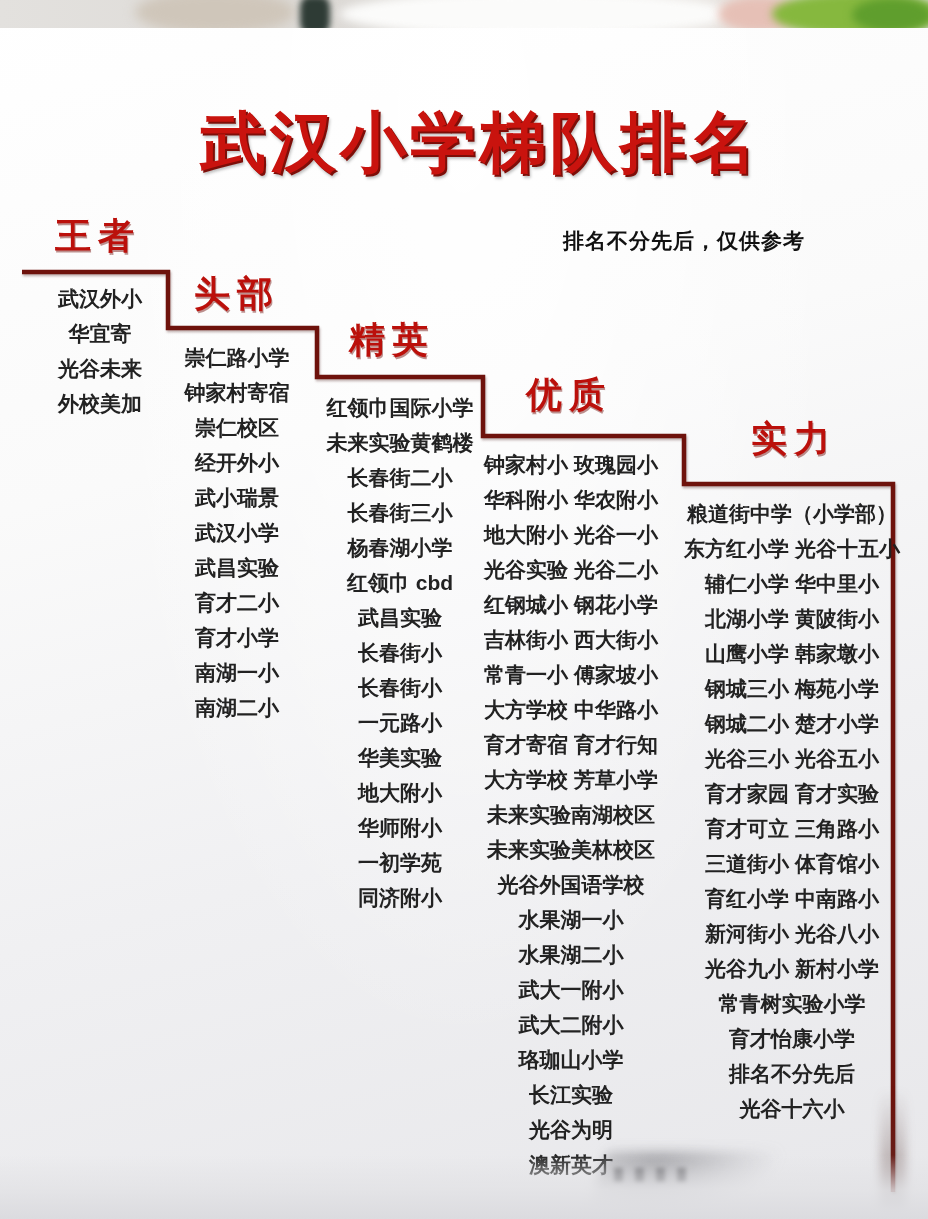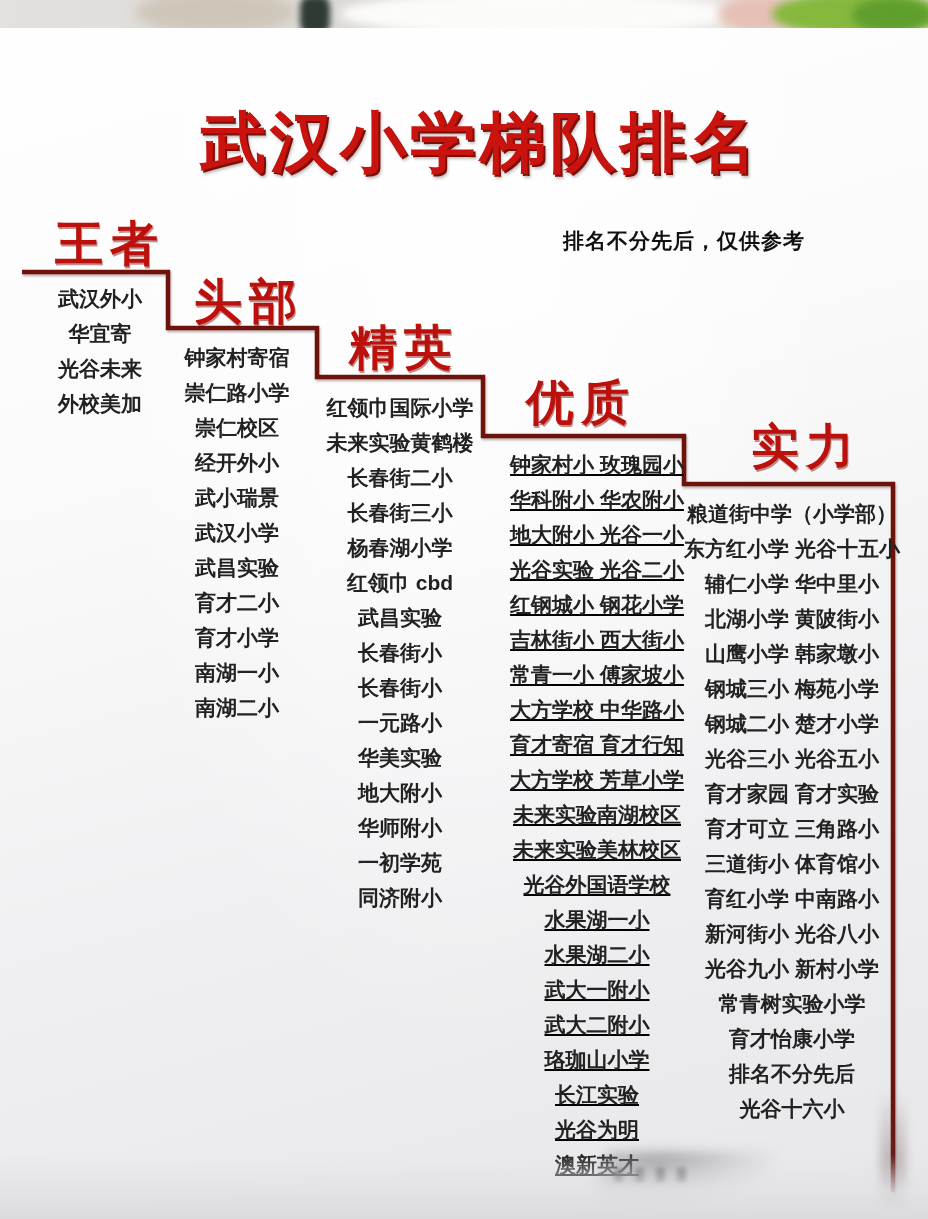--- a/index.html
+++ b/index.html
@@ -30,35 +30,35 @@
     margin-left:16px;
   }
   .ranking-note{
     position:absolute;left:563px;top:227px;font-size:21px;font-weight:bold;color:#111;
     letter-spacing:1px;white-space:nowrap;
   }
 
   .stairs{position:absolute;left:0;top:0;pointer-events:none;}
 
   .tier-label{
-    position:absolute;font-size:48px;font-weight:900;letter-spacing:7px;color:#bb100b;
+    position:absolute;font-size:36px;font-weight:900;letter-spacing:7px;color:#bb100b;
     text-shadow:1px 2px 0 rgba(110,10,6,.45);white-space:nowrap;
   }
   .tl0{left:55px;top:212px;}
   .tl1{left:194px;top:270px;}
   .tl2{left:349px;top:316px;}
   .tl3{left:526px;top:371px;}
   .tl4{left:751px;top:415px;}
 
   .school-list{position:absolute;text-align:center;}
   .school{height:35px;line-height:35px;font-size:21px;font-weight:700;color:#222;white-space:nowrap;}
   .sl0{left:15px;top:281px;width:170px;}
   .sl1{left:137px;top:340px;width:200px;}
   .sl2{left:283px;top:390px;width:234px;}
-  .sl3{left:466px;top:447px;width:262px;text-decoration:underline;}
+  .sl3{left:440px;top:447px;width:262px;}
   .sl4{left:660px;top:496px;width:264px;}
 
   
   .bottom-fade{position:absolute;left:0;bottom:0;width:928px;height:64px;
     background:linear-gradient(180deg,rgba(232,232,235,0) 0%,rgba(226,226,229,.8) 55%,rgba(219,219,223,1) 100%);}
   .smudge{position:absolute;left:596px;top:1152px;width:175px;height:67px;
     background:radial-gradient(ellipse at 30% 15%,rgba(100,100,106,.55),rgba(140,140,146,.25) 45%,transparent 72%);
     filter:blur(6px);transform:skewX(-16deg);}
   .ghost-row{position:absolute;left:614px;top:1168px;width:110px;height:14px;display:flex;gap:12px;}
   .ghost-row span{display:block;width:9px;height:14px;background:#3c3c40;filter:blur(2px);opacity:.55;}
@@ -95,22 +95,22 @@
 
   <div class="school-list sl0">
 
   <div class="school">武汉外小</div>
       <div class="school">华宜寄</div>
       <div class="school">光谷未来</div>
       <div class="school">外校美加</div>
     </div>
   <div class="school-list sl1">
 
-  <div class="school">钟家村寄宿</div>
-      <div class="school">崇仁路小学</div>
+  <div class="school">崇仁路小学</div>
+      <div class="school">钟家村寄宿</div>
       <div class="school">崇仁校区</div>
       <div class="school">经开外小</div>
       <div class="school">武小瑞景</div>
       <div class="school">武汉小学</div>
       <div class="school">武昌实验</div>
       <div class="school">育才二小</div>
       <div class="school">育才小学</div>
       <div class="school">南湖一小</div>
       <div class="school">南湖二小</div>
     </div>

